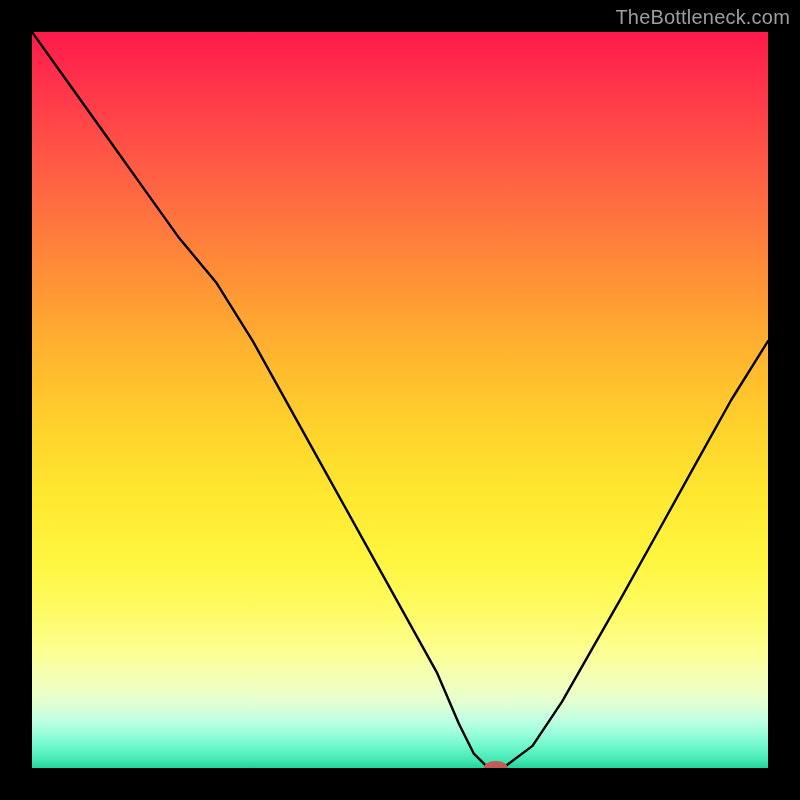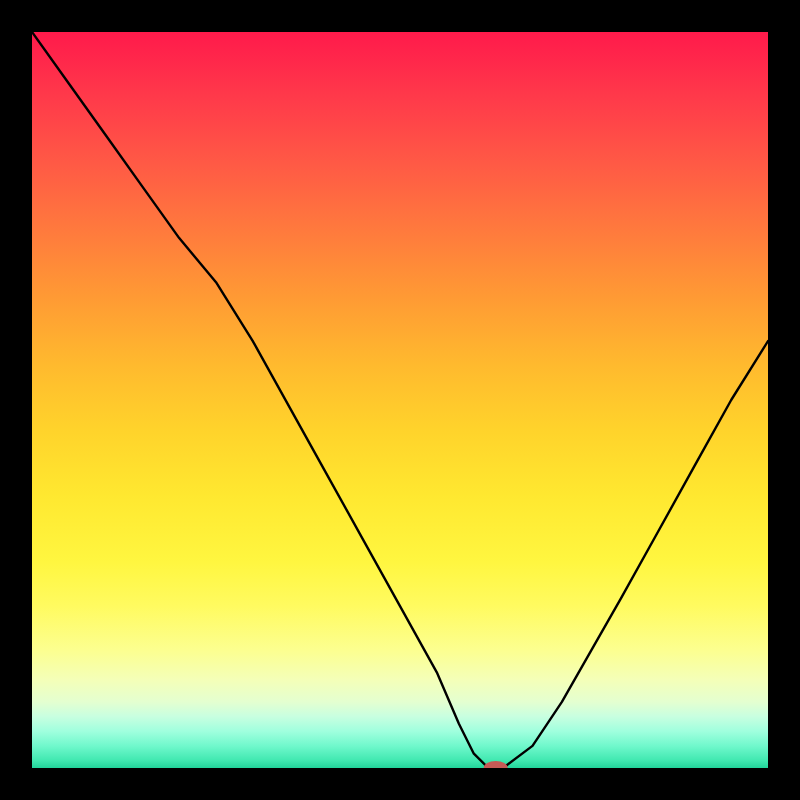--- a/index.html
+++ b/index.html
@@ -61,20 +61,21 @@
     font-weight: 500;
     letter-spacing: 0.2px;
     user-select: none;
   }
 </style>
 </head>
 <body>
 
 <div class="frame">
 
+  <div class="watermark">TheBottleneck.com</div>
 
   <div class="plot-area">
     <svg class="plot-svg" viewBox="0 0 736 736" preserveAspectRatio="none">
       <path id="curve-path" fill="none" stroke="#000" stroke-width="2.4" stroke-linejoin="round" stroke-linecap="round" d="M0.0 0.0 L36.8 51.5 L73.6 103.0 L110.4 154.6 L147.2 206.1 L184.0 250.2 L220.8 309.1 L257.6 375.4 L294.4 441.6 L331.2 507.8 L368.0 574.1 L404.8 640.3 L426.9 691.8 L441.6 721.3 L456.3 736.0 L471.0 736.0 L500.5 713.9 L529.9 669.8 L559.4 618.2 L588.8 566.7 L625.6 500.5 L662.4 434.2 L699.2 368.0 L736.0 309.1"></path>
       <ellipse id="marker-dot" cx="463.7" cy="736.0" rx="12" ry="7" fill="#c65a56"></ellipse>
     </svg>
   </div>
 
 </div>
 

